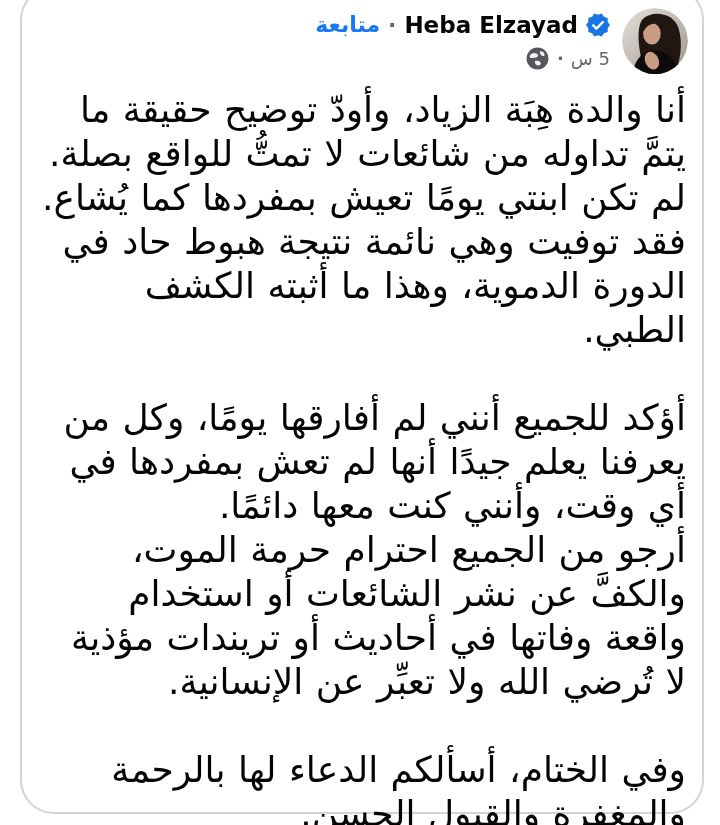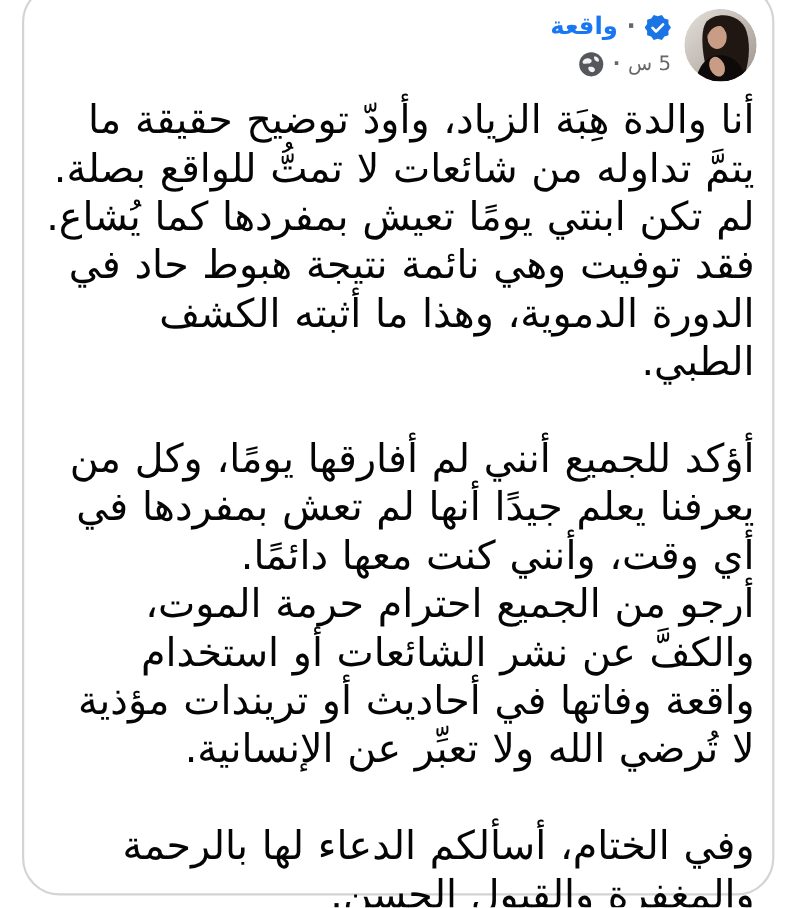--- a/index.html
+++ b/index.html
@@ -130,22 +130,23 @@
       </div>
 
       <div class="header-info">
         <div class="name-row">
           <span class="verified-badge">
             <svg width="24" height="24" viewBox="0 0 24 24">
               <polygon fill="#1b74e4" points="24,12 21.70,15.15 21.71,19.05 18.0,20.25 15.71,23.41 12,22.2 8.29,23.41 6.0,20.25 2.29,19.05 2.30,15.15 0,12 2.30,8.85 2.29,4.95 6.0,3.75 8.29,0.59 12,1.8 15.71,0.59 18.0,3.75 21.71,4.95 21.70,8.85"></polygon>
               <path d="M7.2 12.4 L10.4 15.6 L16.8 9.2" fill="none" stroke="#ffffff" stroke-width="2.4" stroke-linecap="round" stroke-linejoin="round"></path>
             </svg>
           </span>
+          <span class="author-name">Heba Elzayad</span>
           <span class="dot-sep">·</span>
-          <span class="follow-link">واقعة</span>
+          <span class="follow-link">متابعة</span>
         </div>
 
         <div class="time-row">
           <span>5 س</span>
           <span class="dot-sep" style="font-size:18px;">·</span>
           <span class="globe-icon">
             <svg width="25" height="25" viewBox="0 0 24 24">
               <circle cx="12" cy="12" r="10.5" fill="#55575c"></circle>
               <path d="M4.5 9.5 C6 6.5 9.5 6.2 11.5 7.5 C13.5 8.8 11.8 11.5 9.2 11.2 C7 11 5.5 12 4.8 11 C4.4 10.4 4.3 10 4.5 9.5 Z" fill="#ffffff" opacity="0.92"></path>
               <path d="M14.5 5.2 C17 4.6 19.3 7.2 18.6 9.4 C17.2 10.4 13.8 8.4 14.5 5.2 Z" fill="#ffffff" opacity="0.92"></path>

